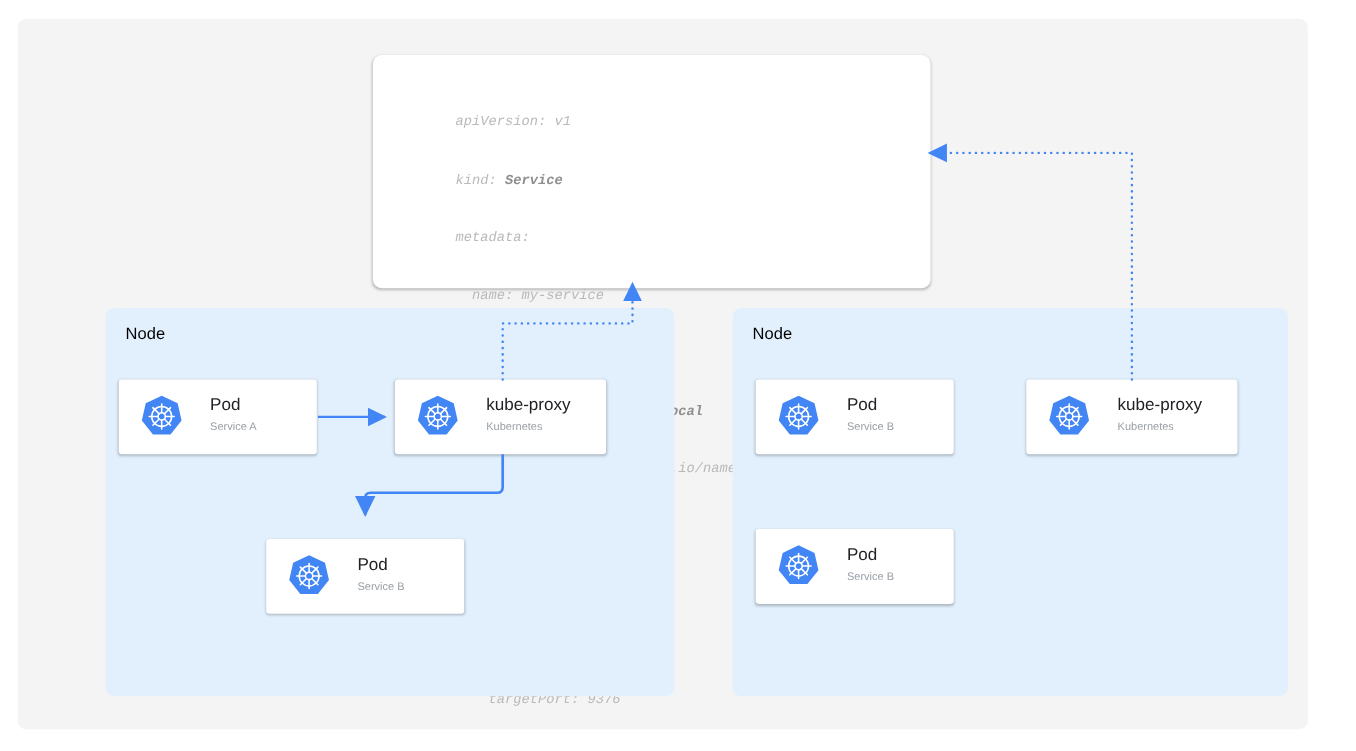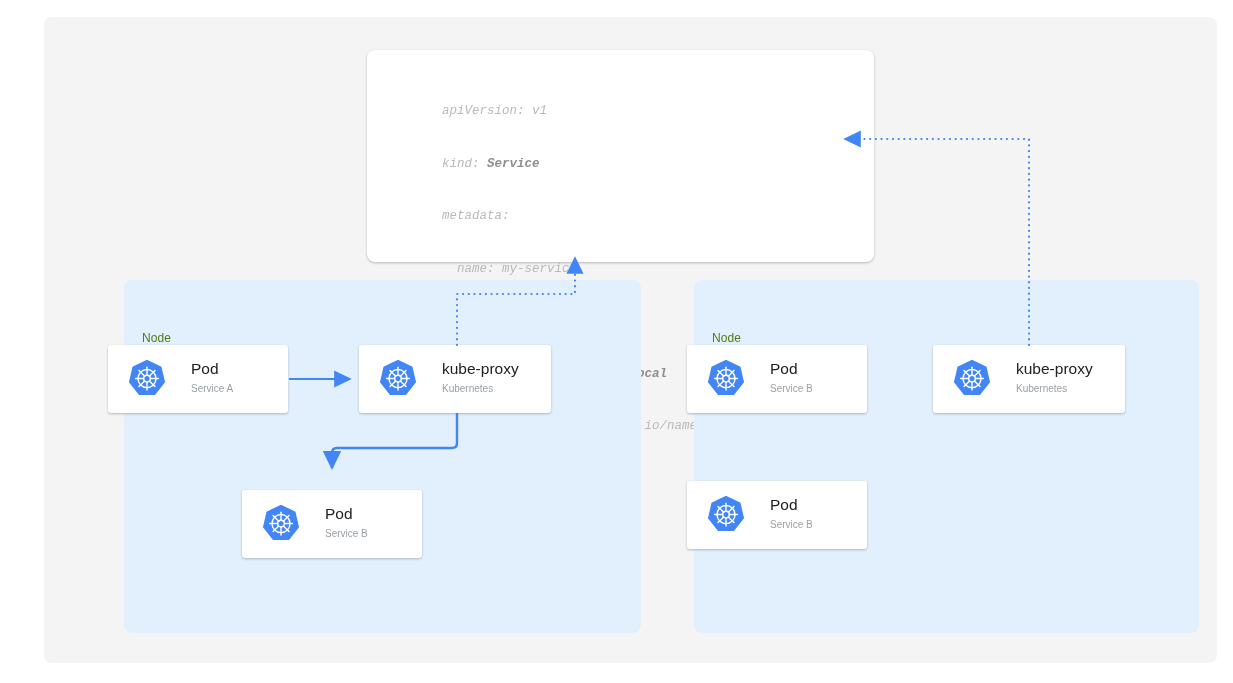--- a/index.html
+++ b/index.html
@@ -9,21 +9,21 @@
   }
   body {
     width: 1233px;
     height: 683px;
     font-family: "Liberation Sans", sans-serif;
     overflow: hidden;
   }
 
   #canvas {
     position: absolute;
-    left: 44px;
+    left: 16px;
     top: 17px;
     width: 1173px;
     height: 646px;
     background: #f4f4f4;
     border-radius: 8px;
   }
 
   
   #yaml-card {
     position: absolute;
@@ -57,24 +57,23 @@
     position: absolute;
     background: #e2f0fd;
     border-radius: 8px;
   }
   #node-left  { left: 80px;  top: 263px; width: 517px; height: 353px; }
   #node-right { left: 650px; top: 263px; width: 505px; height: 353px; }
   .node-label {
     position: absolute;
     left: 18px;
     top: 15px;
-    font-size: 12px;
-    color: #4d7c0f;
+    font-size: 15px;
+    color: #000000;
     letter-spacing: 0.1px;
-    margin-top: 36px;
   }
 
   
   .card {
     position: absolute;
     background: #ffffff;
     border-radius: 3px;
     box-shadow: 0 1px 3px rgba(0,0,0,0.16), 0 1px 2px rgba(0,0,0,0.10);
     display: flex;
     align-items: center;
@@ -132,20 +131,21 @@
       <span class="ln">apiVersion: v1</span>
       <span class="ln"><span>kind: </span><b>Service</b></span>
       <span class="ln">metadata:</span>
       <span class="ln">  name: my-service</span>
       <span class="ln">spec:</span>
       <span class="ln"><b>  internalTrafficPolicy: Local</b></span>
       <span class="ln">  selector: app.kubernetes.io/name: MyApp</span>
       <span class="ln">  ports:</span>
       <span class="ln">  - protocol: TCP</span>
       <span class="ln">    port: 80</span>
+      <span class="ln">    targetPort: 9376</span>
     </div>
   </div>
 
   <div class="node" id="node-left">
     <span class="node-label">Node</span>
   </div>
 
   <div class="node" id="node-right">
     <span class="node-label">Node</span>
   </div>

